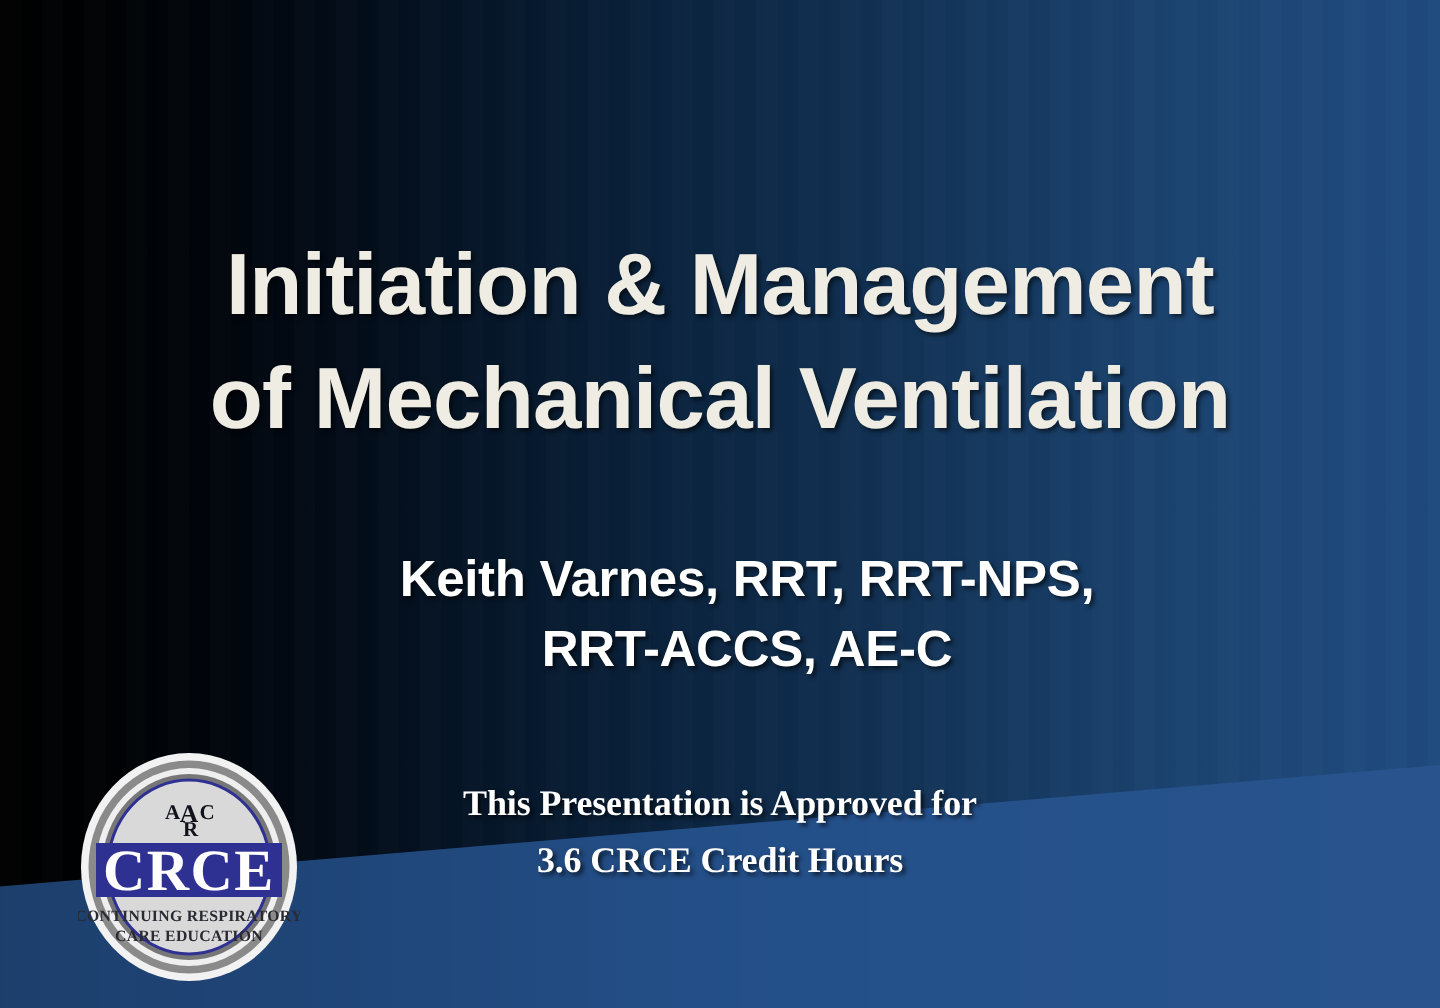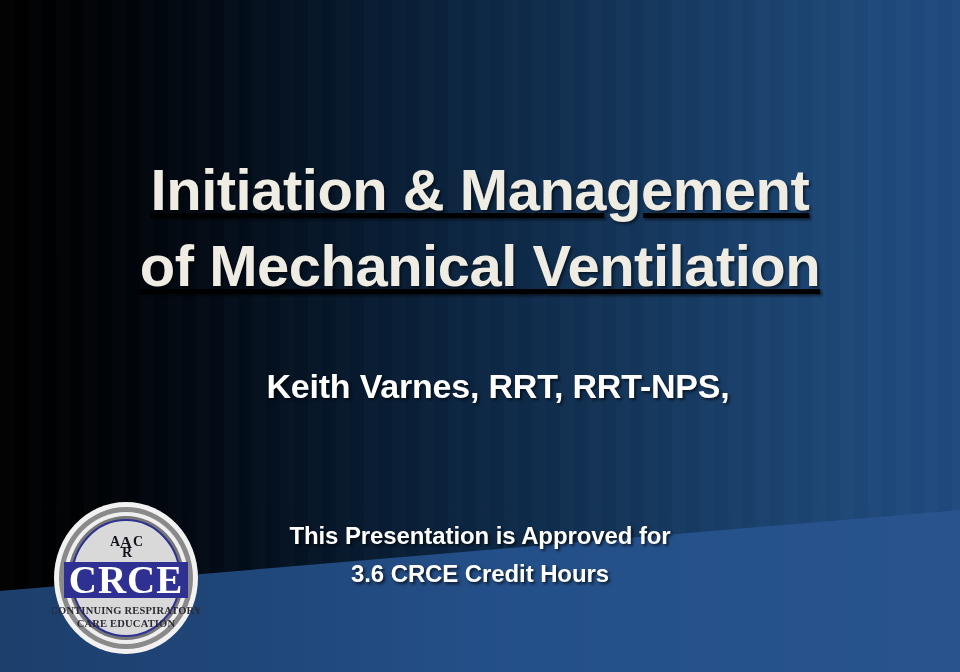--- a/index.html
+++ b/index.html
@@ -64,21 +64,20 @@
     clip-path: polygon(0 591px, 960px 510px, 960px 672px, 0 672px);
     pointer-events: none;
   }
 
   .title-block {
     position: absolute;
     left: 0;
     right: 0;
     top: 152px;
     text-align: center;
-    text-decoration: underline;
   }
   .title-line {
     color: #efede3;
     font-size: 58px;
     font-weight: bold;
     line-height: 76px;
     letter-spacing: -0.5px;
     text-shadow: 2px 2px 3px rgba(0,0,0,0.55);
     white-space: nowrap;
   }
@@ -109,20 +108,21 @@
     text-align: center;
   }
   .approval-line {
     color: #ffffff;
     font-size: 24px;
     font-weight: bold;
     line-height: 38px;
     letter-spacing: -0.1px;
     text-shadow: 2px 2px 3px rgba(0,0,0,0.65);
     white-space: nowrap;
+    font-family: Liberation Serif, serif;
   }
 
   
   .crce-logo {
     position: absolute;
     left: 52px;
     top: 500px;
     width: 148px;
     height: 156px;
   }
@@ -156,20 +156,21 @@
   <div class="diagonal-wedge"></div>
   <div class="diagonal-wedge-shade"></div>
 
   <div class="title-block">
     <div class="title-line">Initiation &amp; Management</div>
     <div class="title-line">of Mechanical Ventilation</div>
   </div>
 
   <div class="subtitle-block">
     <div class="subtitle-line">Keith Varnes, RRT, RRT-NPS,</div>
+    <div class="subtitle-line">RRT-ACCS, AE-C</div>
   </div>
 
   <div class="approval-block">
     <div class="approval-line">This Presentation is Approved for</div>
     <div class="approval-line">3.6 CRCE Credit Hours</div>
   </div>
 
   <div class="crce-logo">
     <svg viewBox="0 0 148 156" xmlns="http://www.w3.org/2000/svg">
 

